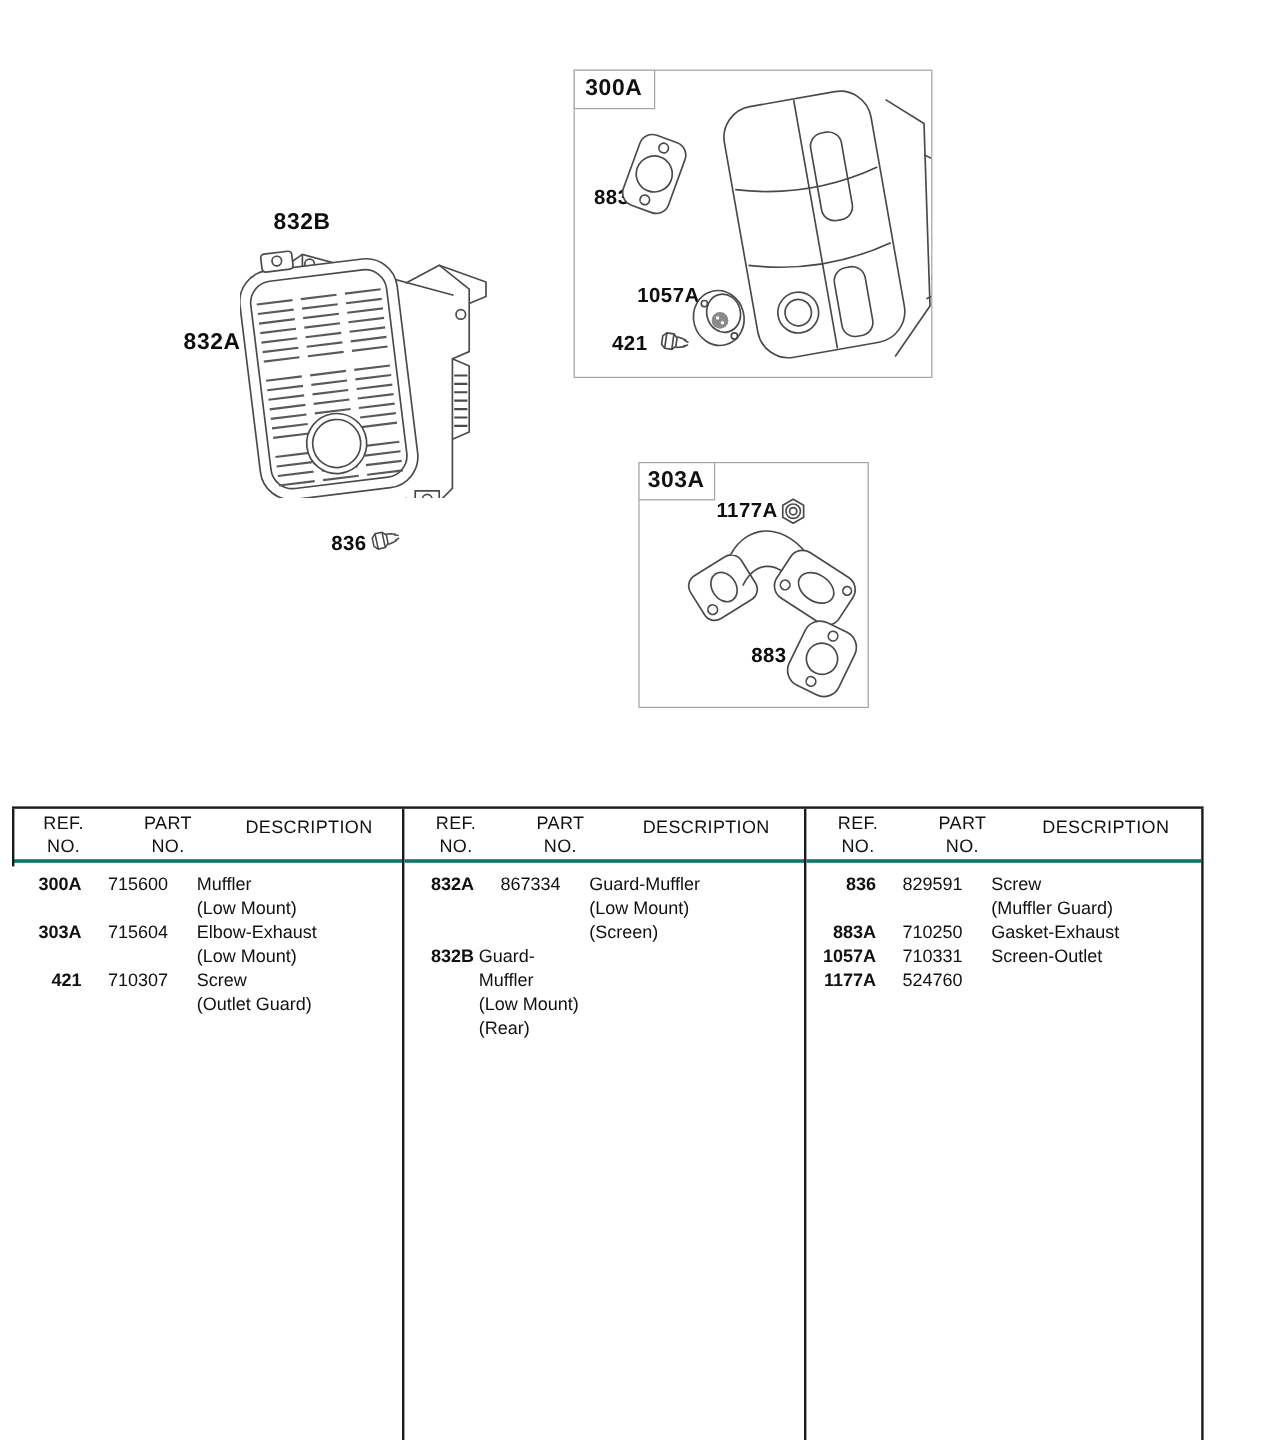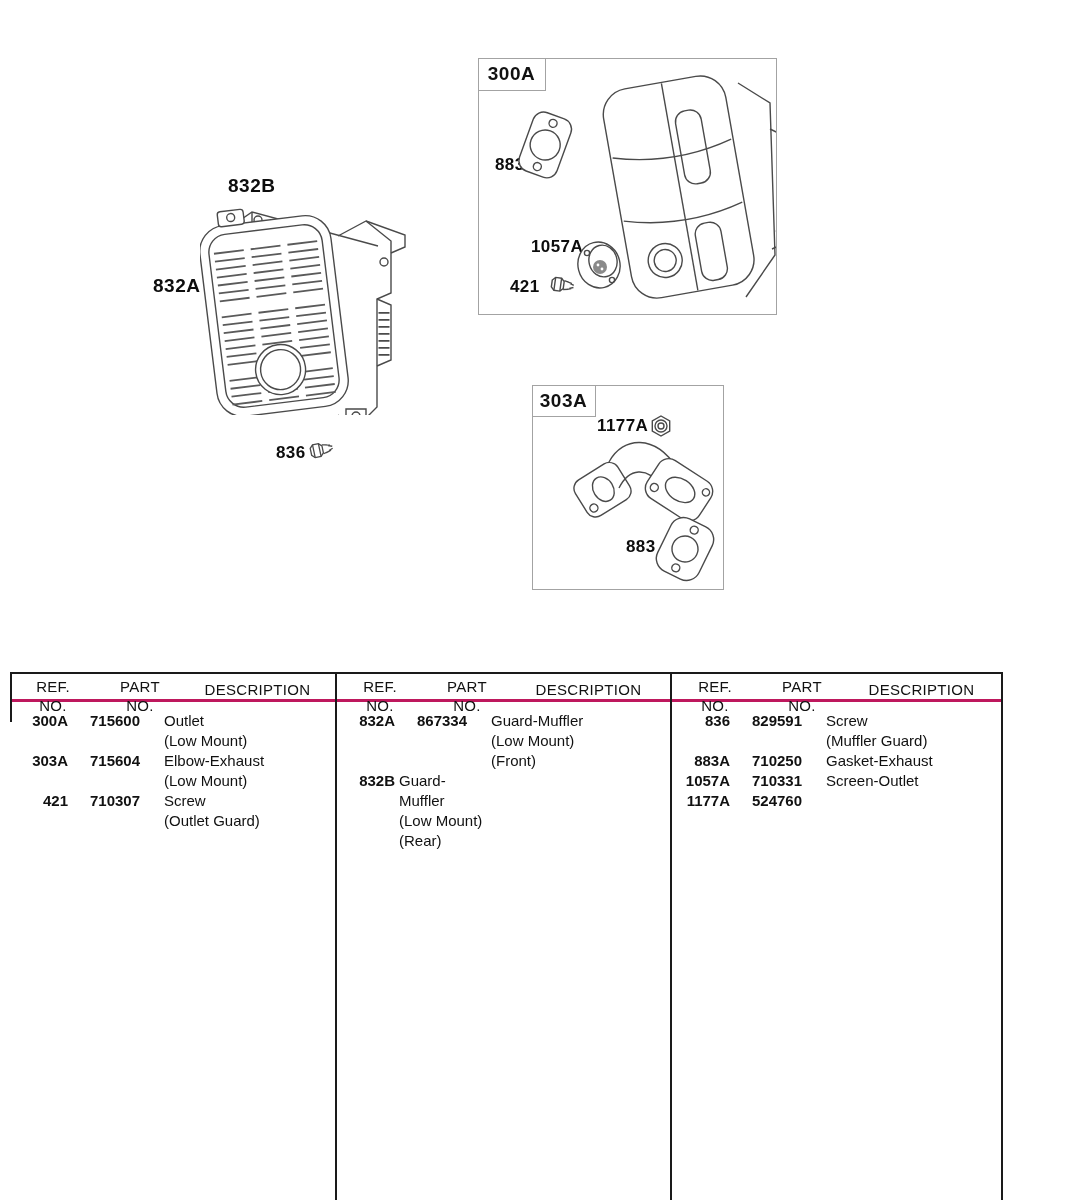--- a/index.html
+++ b/index.html
@@ -14,29 +14,29 @@
   .lbl-lg{font-size:19px;letter-spacing:.5px;}
   .lbl-md{font-size:17px;letter-spacing:.4px;}
   svg.art{position:absolute;}
   svg.art path,svg.art rect,svg.art circle,svg.art ellipse,svg.art polygon,svg.art line{vector-effect:none;}
   
   .parts-table{position:absolute;left:10px;top:672px;width:993px;height:528px;
                border-top:2px solid #1a1a1a;display:flex;font-size:15px;}
   .tbl-left-edge{position:absolute;left:0;top:0;width:2px;height:48px;background:#1a1a1a;}
   .col-group{box-sizing:border-box;border-right:2px solid #1a1a1a;display:flex;flex-direction:column;}
   .g1{width:327px;} .g2{width:335px;} .g3{width:331px;}
-  .group-header{box-sizing:border-box;height:28px;border-bottom:3px solid #be185d;
+  .group-header{box-sizing:border-box;height:45px;border-bottom:3px solid #0f766e;
                 display:grid;grid-template-columns:82px 92px 1fr;align-items:end;
                 padding:3px 6px 2px 2px;letter-spacing:.3px;}
   .h-stack{display:flex;flex-direction:column;align-items:center;line-height:19px;}
   .h-desc{text-align:center;line-height:19px;padding-bottom:16px;}
   .group-body{padding-top:9px;}
   .prow{display:grid;grid-template-columns:58px 92px 1fr;line-height:20px;}
   .c-ref{text-align:right;font-weight:bold;}
-  .c-part{padding-left:22px;font-weight:bold;}
+  .c-part{padding-left:22px;font-weight:normal;}
   .c-desc{padding-left:4px;}
 </style>
 </head>
 <body>
 
 <div class="page">
 
   <div class="lbl lbl-lg" style="left:228px;top:175px;">832B</div>
   <div class="lbl lbl-lg" style="left:153px;top:275px;">832A</div>
   <div class="lbl lbl-md" style="left:276px;top:443px;">836</div>
@@ -185,21 +185,21 @@
           <span>PART</span>
           <span>NO.</span>
         </div>
         <div class="h-desc">DESCRIPTION</div>
       </div>
       <div class="group-body">
         <div class="prow">
           <div class="c-ref">300A</div>
           <div class="c-part">715600</div>
           <div class="c-desc">
-            <div>Outlet</div>
+            <div>Muffler</div>
             <div>(Low Mount)</div>
           </div>
         </div>
         <div class="prow">
           <div class="c-ref">303A</div>
           <div class="c-part">715604</div>
           <div class="c-desc">
             <div>Elbow-Exhaust</div>
             <div>(Low Mount)</div>
           </div>
@@ -227,21 +227,21 @@
         </div>
         <div class="h-desc">DESCRIPTION</div>
       </div>
       <div class="group-body">
         <div class="prow">
           <div class="c-ref">832A</div>
           <div class="c-part">867334</div>
           <div class="c-desc">
             <div>Guard-Muffler</div>
             <div>(Low Mount)</div>
-            <div>(Front)</div>
+            <div>(Screen)</div>
           </div>
         </div>
         <div class="prow">
           <div class="c-ref">832B</div>
           <div class="c-desc">
             <div>Guard-Muffler</div>
             <div>(Low Mount)</div>
             <div>(Rear)</div>
           </div>
         </div>

